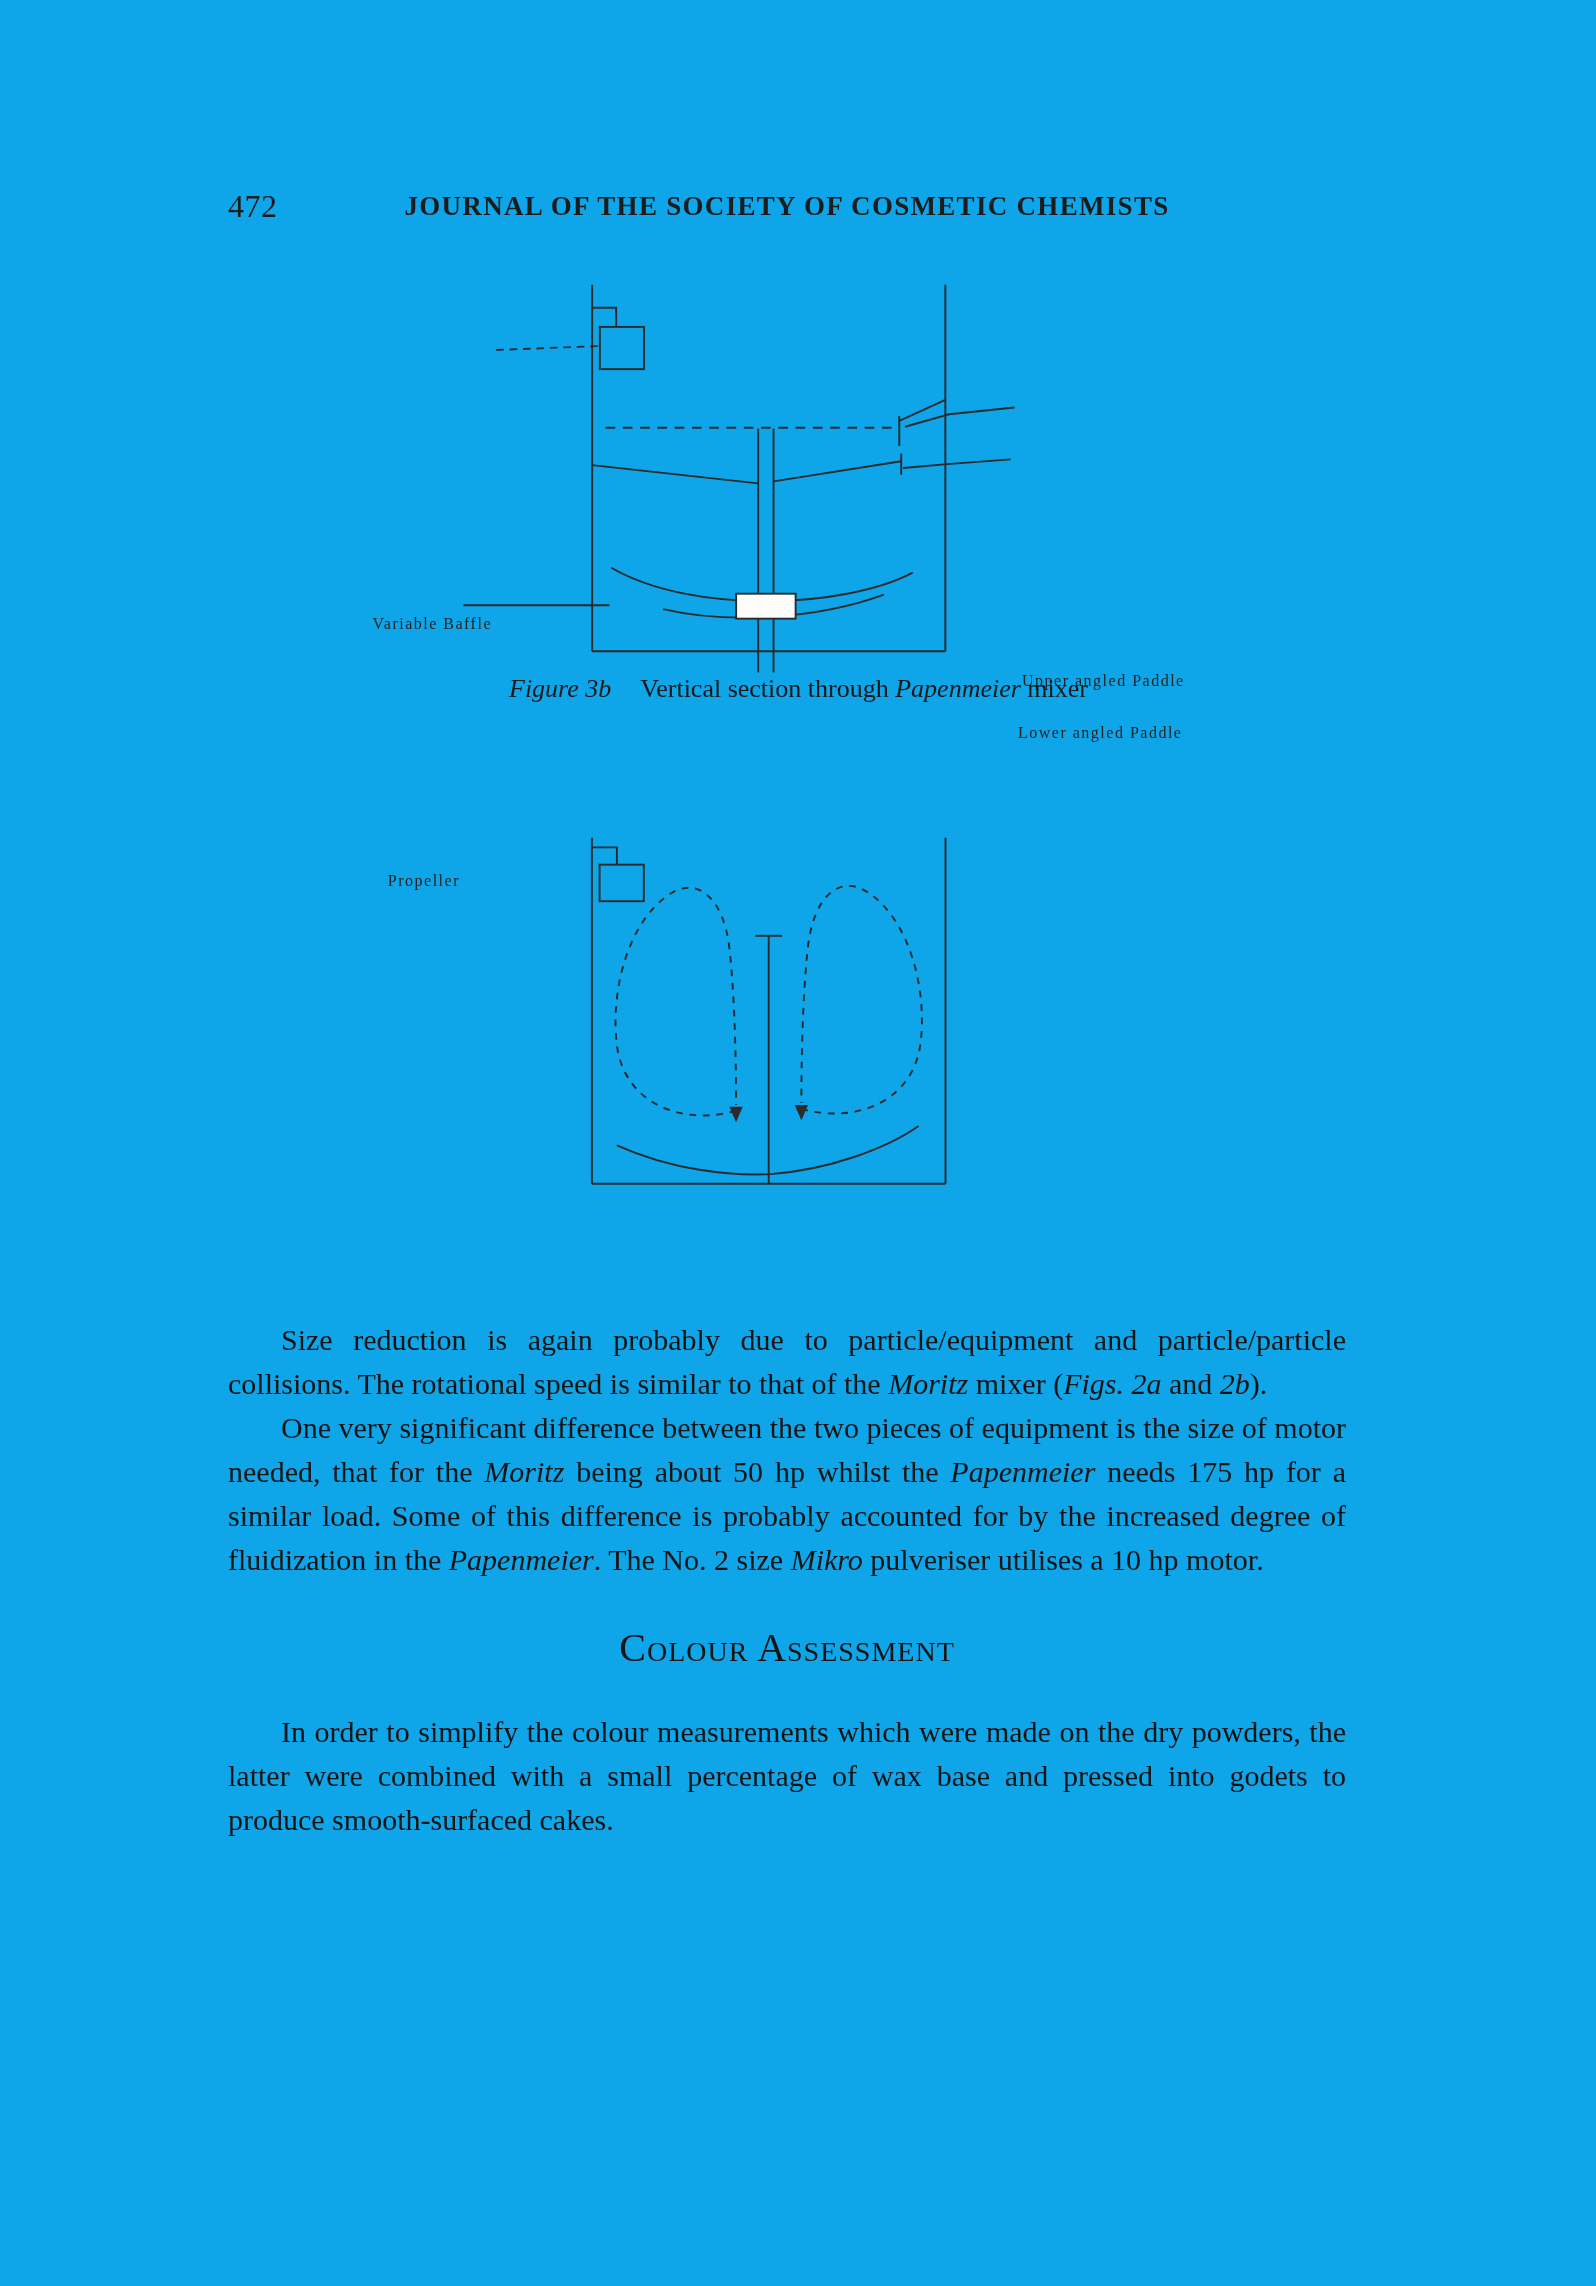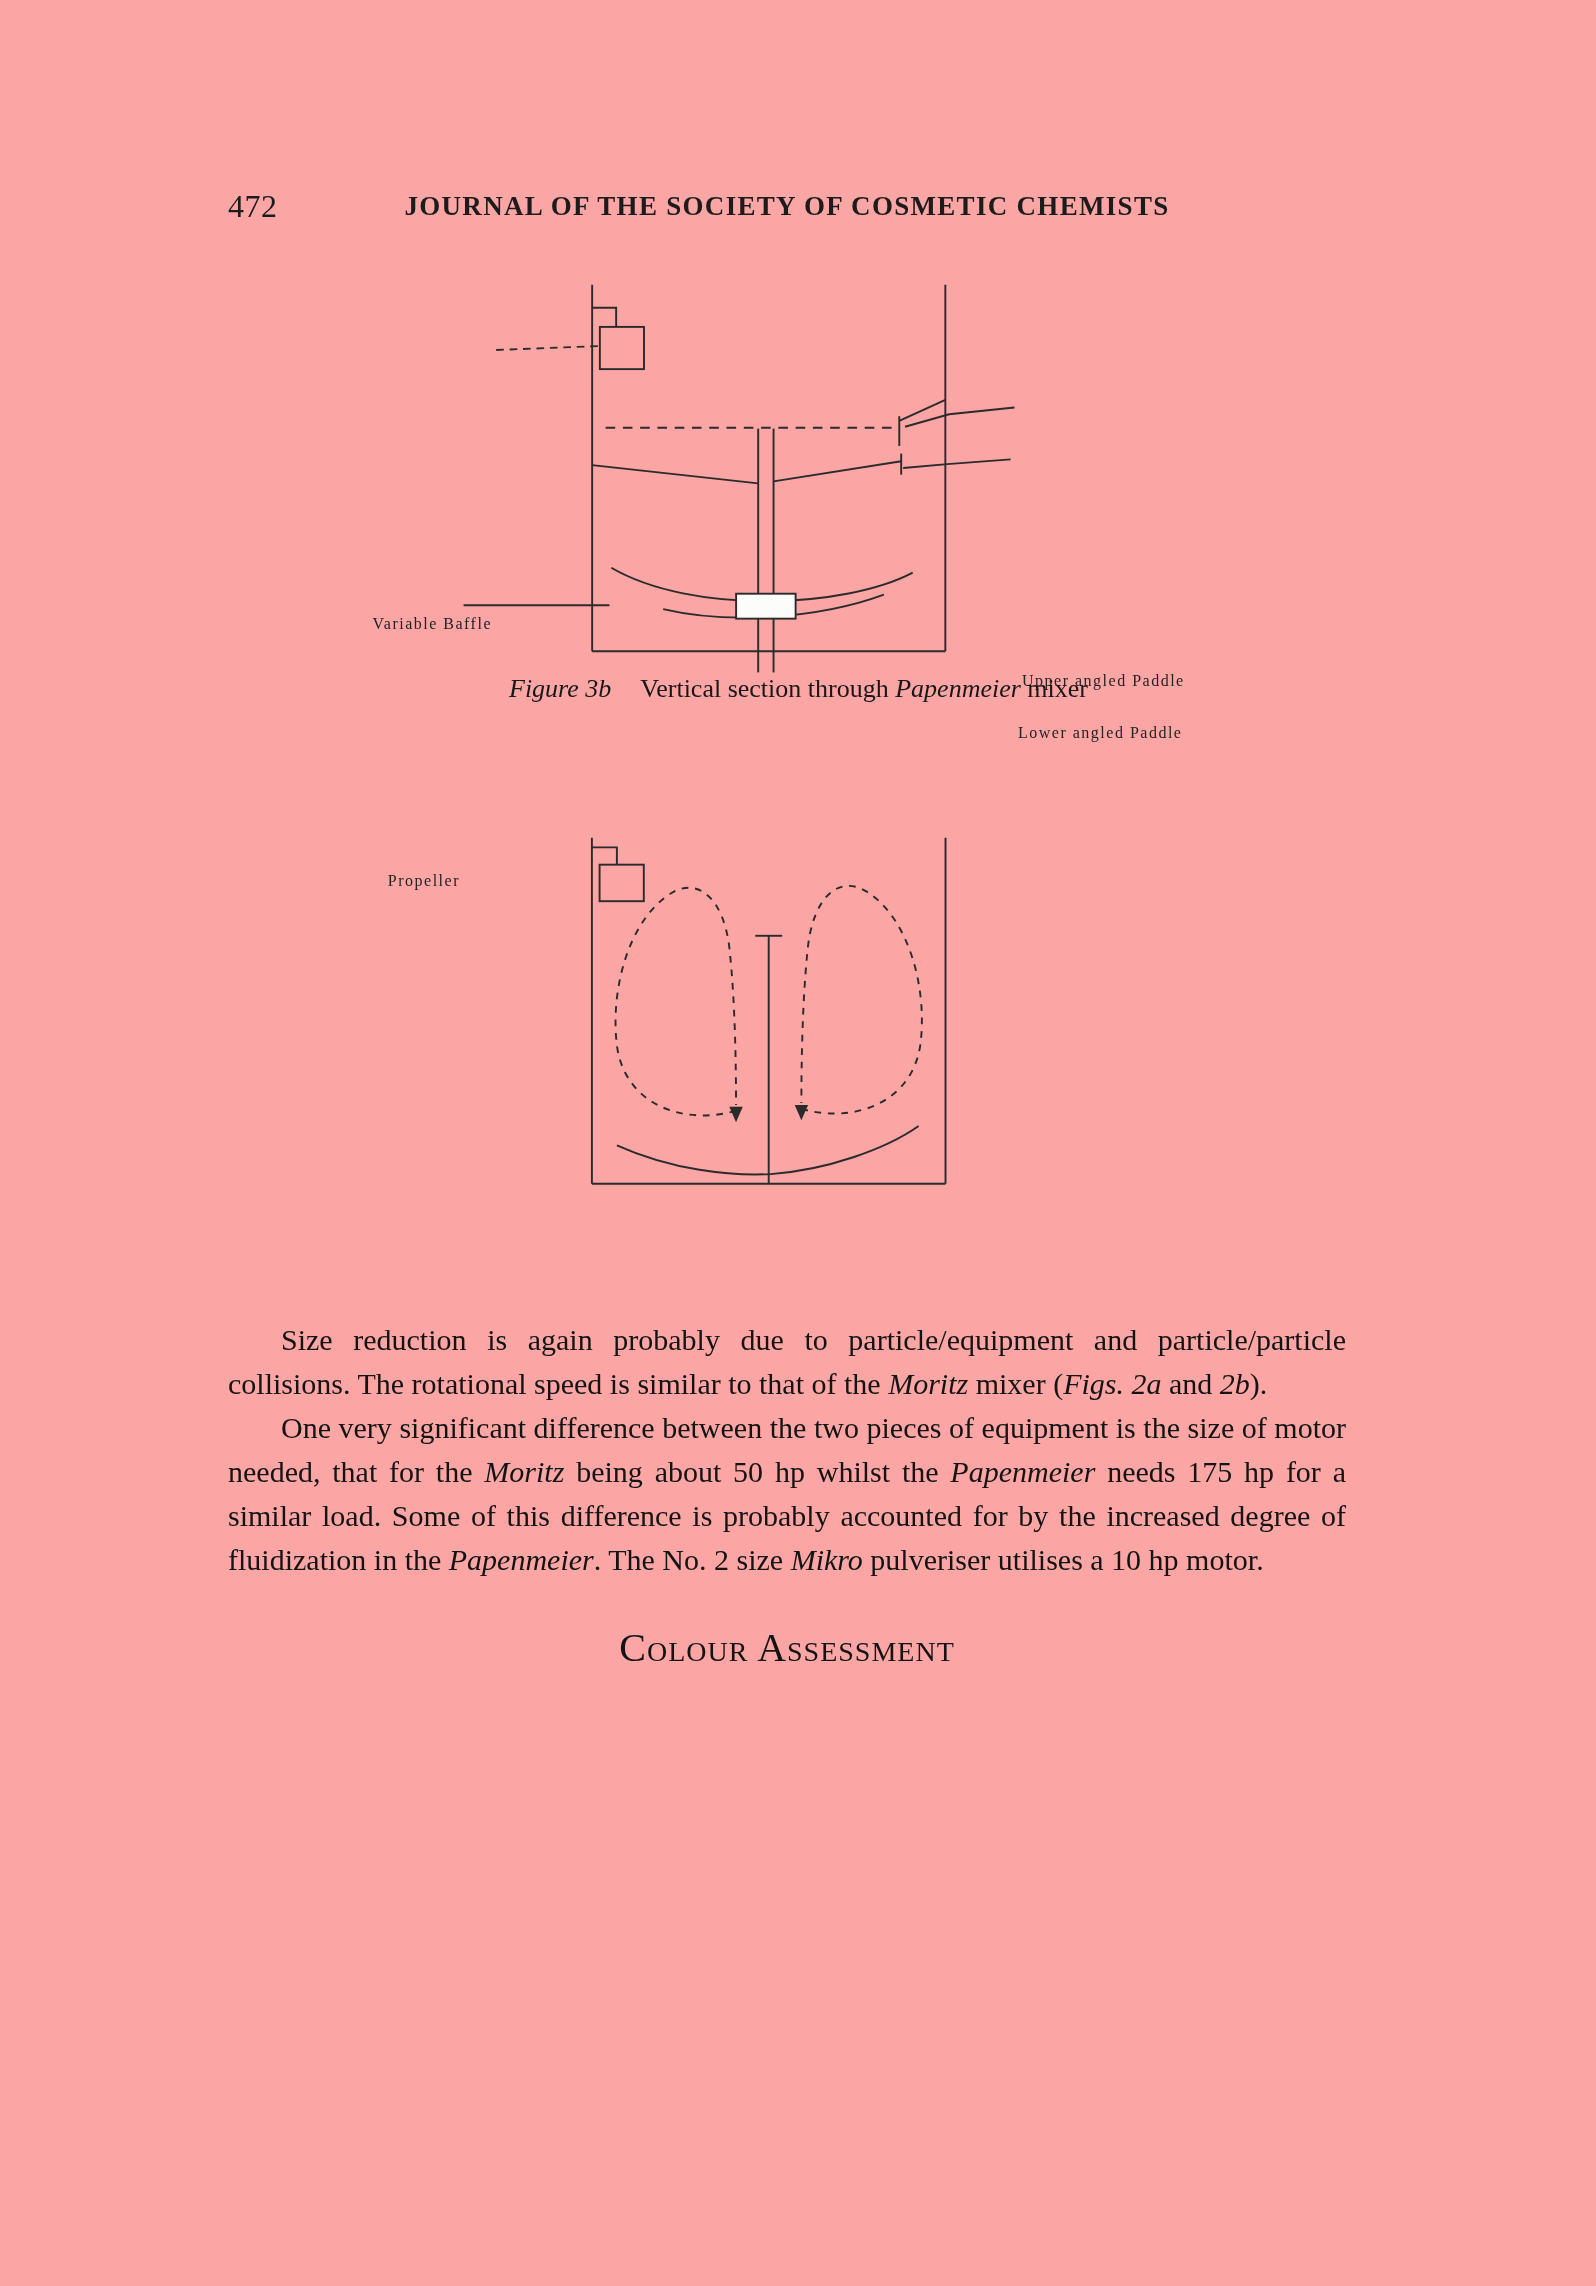--- a/index.html
+++ b/index.html
@@ -1,20 +1,20 @@
 <!DOCTYPE html>
 <html><head>
 <meta charset="utf-8">
 <style>
   html, body { margin:0; padding:0; background:#d9d9d6; }
   .page {
     position:relative;
     width:1597px; height:2286px;
     margin:0 auto;
-    background:#fca5a5;
+    background:#0ea5e9;
     font-family:"Liberation Serif", serif;
     color:#1c1c1c;
     overflow:hidden;
   }
   .it { font-style:italic; }
 
   
   .header-row { position:absolute; top:188px; left:228px; width:1118px; height:38px; }
   .page-number { position:absolute; left:0; top:0; font-size:32px; letter-spacing:0.5px; }
   .journal-title {
@@ -158,16 +158,17 @@
         <path d="M 642,330 C 700,356 760,362 802,360 C 860,356 922,334 956,310"></path>
       </g>
     </svg>
   </div>
 
 
   <div class="body-text">
     <p><span>Size reduction is again probably due to particle/equipment and particle/particle collisions. The rotational speed is similar to that of the </span><span class="it">Moritz</span><span> mixer (</span><span class="it">Figs. 2a</span><span> and </span><span class="it">2b</span><span>).</span></p>
     <p><span>One very significant difference between the two pieces of equipment is the size of motor needed, that for the </span><span class="it">Moritz</span><span> being about 50 hp whilst the </span><span class="it">Papenmeier</span><span> needs 175 hp for a similar load. Some of this difference is probably accounted for by the increased degree of fluidization in the </span><span class="it">Papenmeier</span><span>. The No. 2 size </span><span class="it">Mikro</span><span> pulveriser utilises a 10 hp motor.</span></p>
     <h2 class="section-heading">Colour Assessment</h2>
+    <p><span>In order to simplify the colour measurements which were made on the dry powders, the latter were combined with a small percentage of wax base and pressed into godets to produce smooth-surfaced cakes.</span></p>
   </div>
 
 </div>
 
 
 </body></html>

